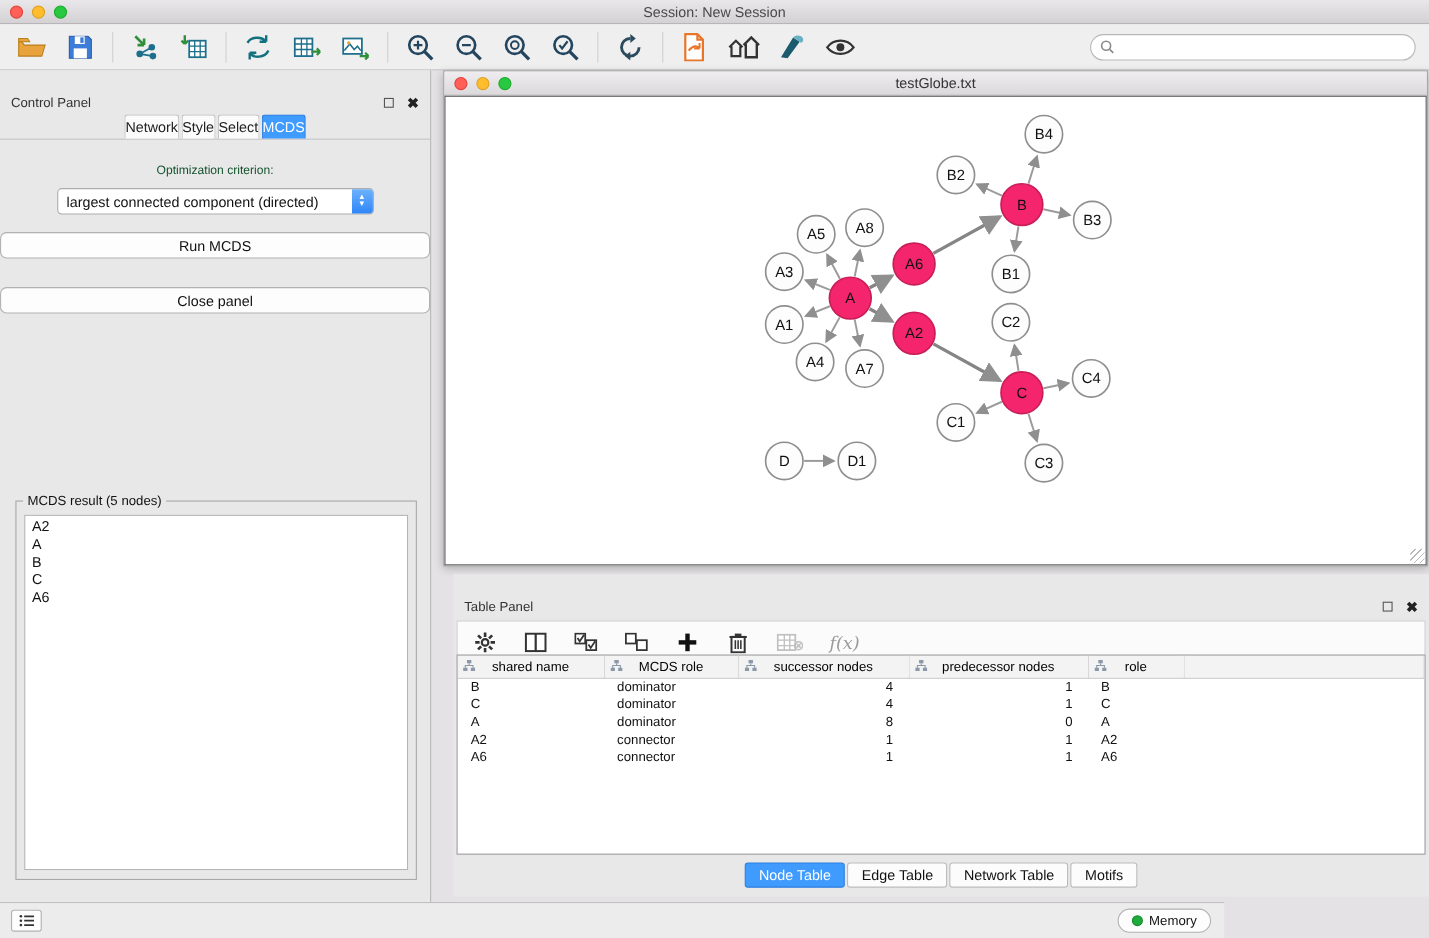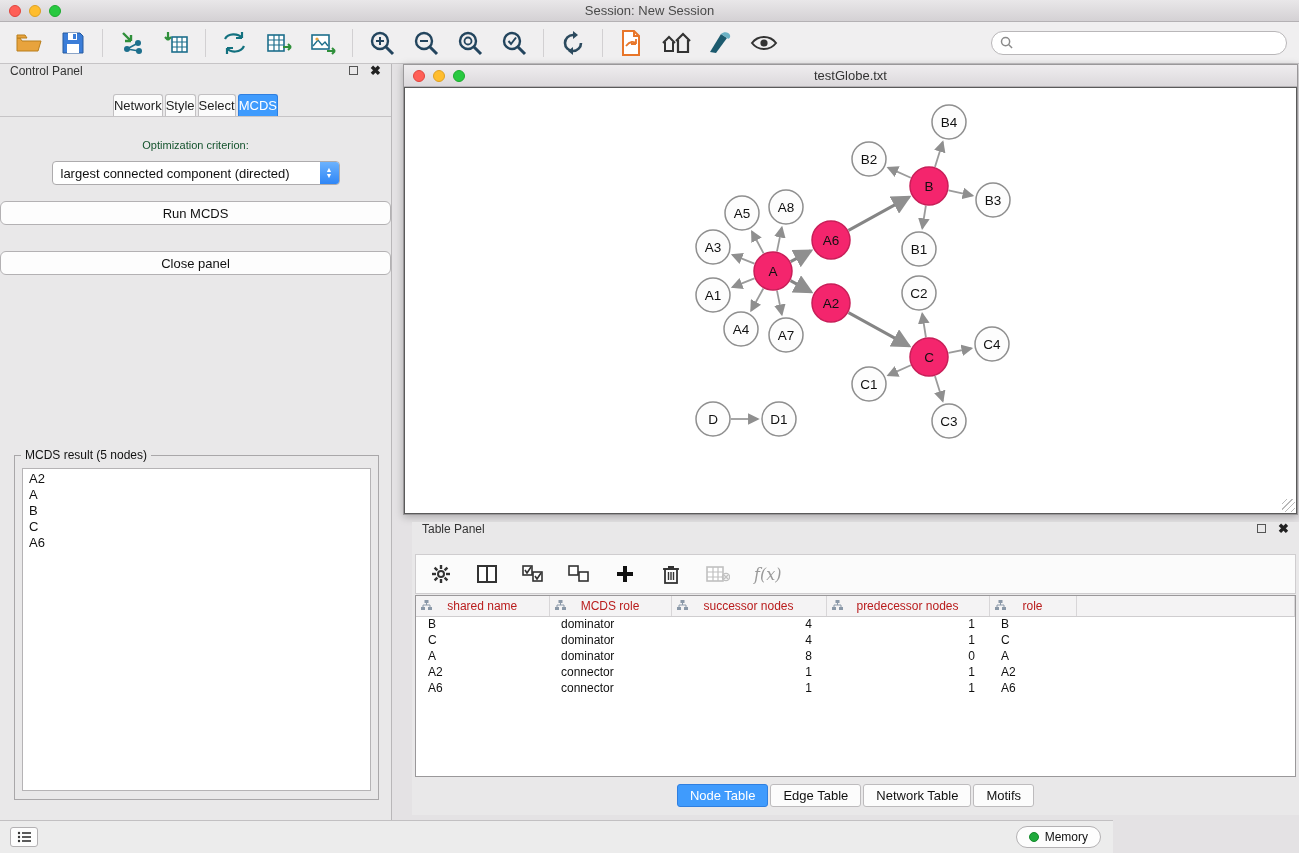--- a/index.html
+++ b/index.html
@@ -27,22 +27,22 @@
   .tb-btn { width:30px; height:30px; display:flex; align-items:center; justify-content:center; cursor:pointer; }
   .search-wrap { margin-left:auto; margin-right:12px; }
   .search-field { width:296px; height:24px; border:1px solid #b9b7b9; border-radius:12px;
     background:#fff; display:flex; align-items:center; padding:0 8px; }
   .search-field input { border:none; outline:none; flex:1; font-size:12px; margin-left:5px;
     font-family:"Liberation Sans", sans-serif; background:transparent; }
 
   
   .control-panel { position:absolute; left:0; top:64px; width:392px; height:756px;
     background:#e9e8e9; border-right:1px solid #b9b7b9; }
-  .panel-header { height:26px; display:flex; align-items:flex-start; padding:0 10px;
-    font-size:12px; color:#333; }
+  .panel-header { height:26px; display:flex; align-items:flex-end; padding:0 10px;
+    font-size:12px; color:#333;margin-top:10px; }
   .panel-header .ph-icons { margin-left:auto; display:flex; gap:12px; align-items:center; }
   .ph-box { width:9px; height:9px; border:1.5px solid #555; display:inline-block; cursor:pointer; }
   .ph-x { font-size:13px; font-weight:bold; color:#222; cursor:pointer; line-height:1; }
   .cp-tabs { display:flex; justify-content:center; gap:0; margin-top:4px;
     border-bottom:1px solid #c6c4c6; padding-bottom:0; }
   .cp-tab { font-size:13px; color:#222; background:#fbfbfb; border:1px solid #c2c0c2;
     border-bottom:none; padding:3px 0; cursor:pointer; border-radius:3px 3px 0 0; margin:0 1px; }
   .cp-tab.active { background:#3f9bfd; color:#fff; border-color:#2f7fe0; }
   .opt-label { text-align:center; font-size:11px; color:#14532d; margin-top:22px; }
   .combo { width:288px; height:24px; margin:10px auto 0; background:#fff;
@@ -81,21 +81,21 @@
   .table-panel { position:absolute; left:412px; top:522px; width:887px; height:293px;
     background:#e9e8e9; }
   .tp-toolbar { margin:6px 3px 0 3px; height:40px; background:#fbfbfb;
     border:1px solid #cfcdcf; display:flex; align-items:center; gap:24px; padding:0 14px; }
   .tp-ico { display:flex; align-items:center; justify-content:center; cursor:pointer; min-width:22px; height:26px; }
   .fx { font-family:"DejaVu Serif", serif; font-style:italic; font-size:16px; color:#9a9a9a; }
   .tp-tablewrap { position:absolute; left:3px; right:3px; top:73px; bottom:38px;
     background:#fff; border:1px solid #9a989a; overflow:hidden; }
   table.data { border-collapse:collapse; width:100%; table-layout:fixed; }
   table.data th { height:20px; background:#f4f3f4; border-right:1px solid #d8d6d8;
-    border-bottom:1px solid #cfcdcf; font-weight:normal; font-size:12px; color:#b91c1c;
+    border-bottom:1px solid #cfcdcf; font-weight:normal; font-size:12px; color:#000000;
     position:relative; }
   table.data th .th-label { display:block; text-align:center; }
   table.data th .sort-ico { position:absolute; left:5px; top:4px; }
   table.data td { height:16px; font-size:12px; color:#111; padding-left:12px;
     white-space:nowrap; overflow:hidden; }
   table.data td.num { text-align:right; padding-right:14px; padding-left:0; }
   .tp-tabs { position:absolute; left:0; right:0; bottom:8px; display:flex;
     justify-content:center; gap:2px; }
   .tp-tab { font-size:13px; color:#111; background:#fcfcfc; border:1px solid #bdbbbd;
     padding:3px 12px; border-radius:3px; cursor:pointer; }

